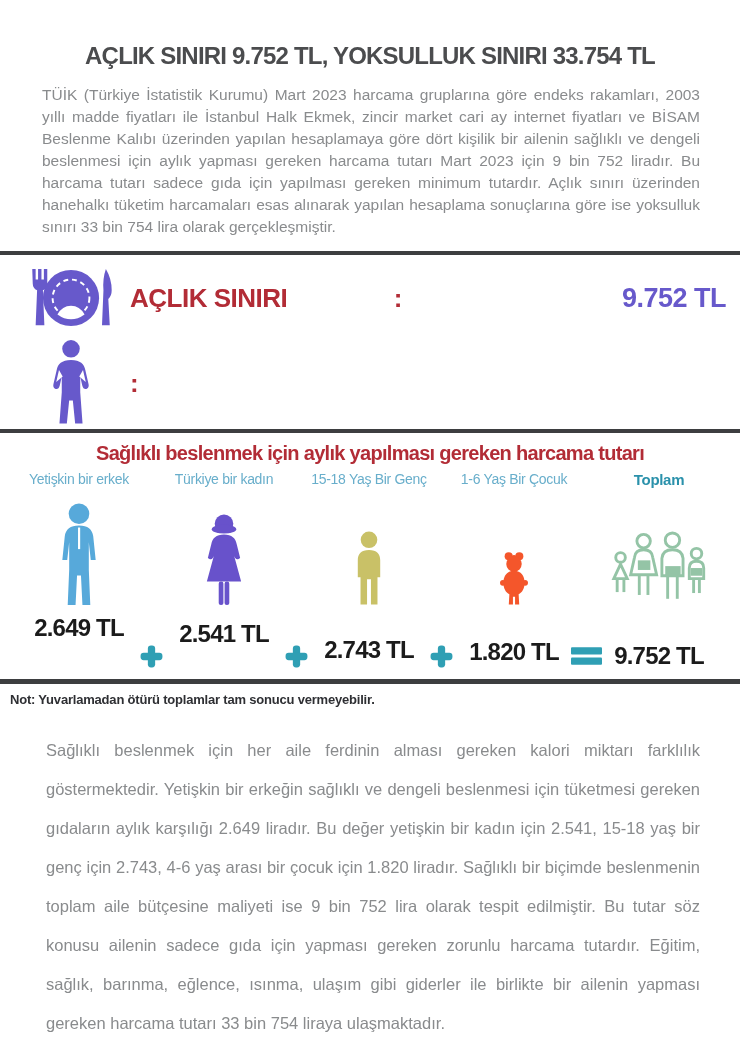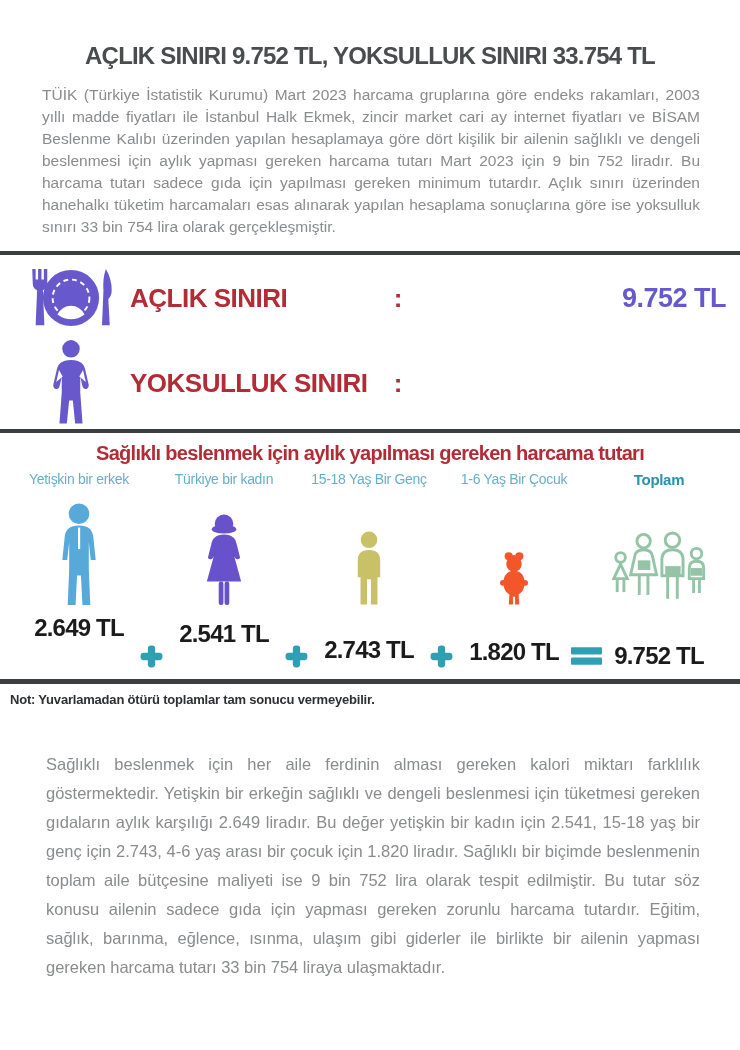--- a/index.html
+++ b/index.html
@@ -74,23 +74,23 @@
   .op .opbox{height:34px;display:flex;align-items:center;}
 
   .note{
     margin:8px 0 0 10px;
     font-size:13px;font-weight:bold;letter-spacing:-0.2px;
     color:#2e2f33;
   }
 
   
   .bodytext{
-    margin:43px 40px 0 46px;
+    margin:24px 40px 0 46px;
     text-align:justify;
-    font-size:16.5px;line-height:29px;
+    font-size:16.5px;line-height:39px;
     color:var(--paragraph-gray);
   }
 </style>
 </head>
 <body>
 
 <h1 class="main-title">AÇLIK SINIRI 9.752 TL, YOKSULLUK SINIRI 33.754 TL</h1>
 
 <p class="intro">TÜİK (Türkiye İstatistik Kurumu) Mart 2023 harcama gruplarına göre endeks rakamları, 2003 yıllı madde fiyatları ile İstanbul Halk Ekmek, zincir market cari ay internet fiyatları ve BİSAM Beslenme Kalıbı üzerinden yapılan hesaplamaya göre dört kişilik bir ailenin sağlıklı ve dengeli beslenmesi için aylık yapması gereken harcama tutarı Mart 2023 için 9 bin 752 liradır. Bu harcama tutarı sadece gıda için yapılması gereken minimum tutardır.  Açlık sınırı üzerinden hanehalkı tüketim harcamaları esas alınarak yapılan hesaplama sonuçlarına göre ise yoksulluk sınırı 33 bin 754 lira olarak gerçekleşmiştir.</p>
 
@@ -122,21 +122,20 @@
       <svg viewBox="0 0 52 94" width="48" height="88" aria-hidden="true">
         <g fill="currentColor">
           <circle cx="26" cy="10" r="9.5"></circle>
           <path d="M26 22 c-10 0 -14.5 4.5 -15.5 11 l-3.5 15 c-0.8 3.5 1.2 5.5 3.2 5.5 c1.8 0 3 -1.2 3.6 -3.8 l2.2 -9.7 v17 l-2.5 34 h8 l2.5 -25 h4 l2.5 25 h8 l-2.5 -34 v-17 l2.2 9.7 c0.6 2.6 1.8 3.8 3.6 3.8 c2 0 4 -2 3.2 -5.5 l-3.5 -15 c-1 -6.5 -5.5 -11 -15.5 -11 z"></path>
         </g>
         <polygon points="13,33 10,46 17,40" fill="#fff"></polygon>
         <polygon points="39,33 42,46 35,40" fill="#fff"></polygon>
       </svg>
     </span>
     <span class="t-label-group">
-      <span>YOKSULLUK SINIRI</span>
       <span>:</span>
     </span>
   </div>
 
 </div>
 
 <div class="divider b"></div>
 
 <h2 class="b-title">Sağlıklı beslenmek için aylık yapılması gereken harcama tutarı</h2>
 

